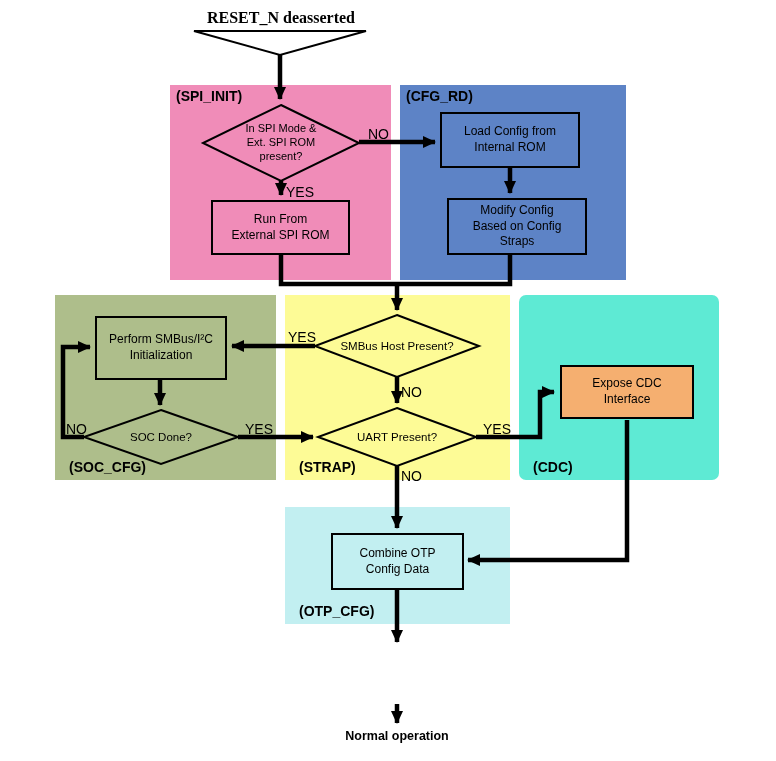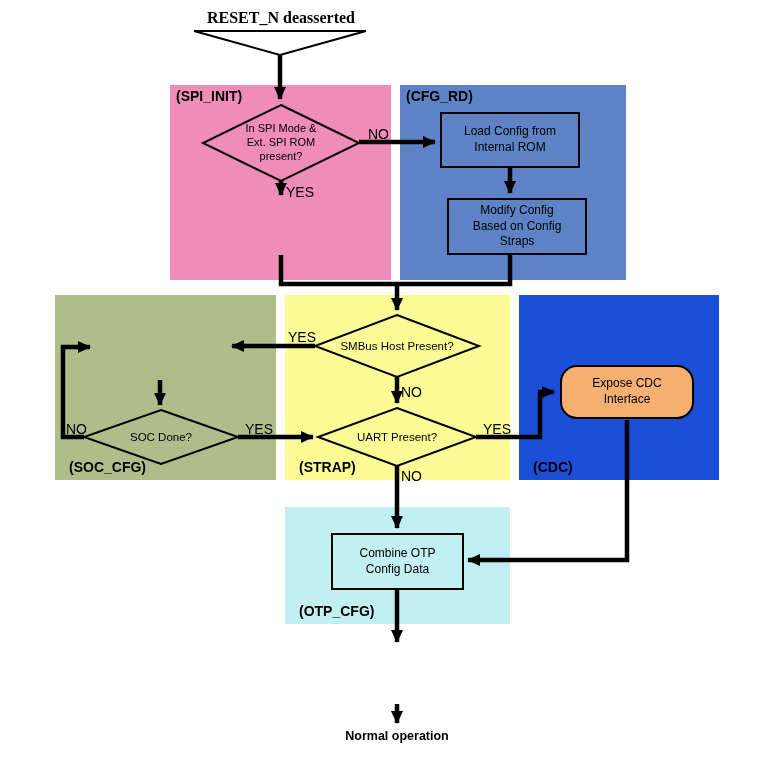--- a/index.html
+++ b/index.html
@@ -33,21 +33,21 @@
   </div>
   <div class="region" style="left: 400px; top: 85px; width: 226px; height: 195px; background: rgb(93, 131, 198);">
     <div class="region-label rl-top">(CFG_RD)</div>
   </div>
   <div class="region" style="left: 55px; top: 295px; width: 221px; height: 185px; background: rgb(174, 190, 139);">
     <div class="region-label rl-bottom">(SOC_CFG)</div>
   </div>
   <div class="region" style="left: 285px; top: 295px; width: 225px; height: 185px; background: rgb(253, 251, 150);">
     <div class="region-label rl-bottom">(STRAP)</div>
   </div>
-  <div class="region" style="left: 519px; top: 295px; width: 200px; height: 185px; background: #1d4ed8;">
+  <div class="region" style="left: 519px; top: 295px; width: 200px; height: 185px; background: #5eead4; border-radius: 7px;">
     <div class="region-label rl-bottom">(CDC)</div>
   </div>
   <div class="region" style="left: 285px; top: 507px; width: 225px; height: 117px; background: rgb(194, 239, 241);">
     <div class="region-label rl-bottom">(OTP_CFG)</div>
   </div>
 
   <svg class="wires" width="776" height="761" viewBox="0 0 776 761">
     <defs>
       <marker id="ah" markerUnits="userSpaceOnUse" markerWidth="16" markerHeight="14" refX="12" refY="6" orient="auto">
         <path d="M0,0 L13,6 L0,12 Z" fill="#000"></path>
@@ -75,26 +75,30 @@
 
     <polygon class="thin" points="281,105 359,143 281,181 203,143" fill="#F08CB8"></polygon>
     <polygon class="thin" points="397,315 479,346 397,377 315,346" fill="#FDFB96"></polygon>
     <polygon class="thin" points="397,408 476,437 397,466 318,437" fill="#FDFB96"></polygon>
     <polygon class="thin" points="161,410 238,437 161,464 84,437" fill="#AEBE8B"></polygon>
   </svg>
 
   <div class="title">RESET_N deasserted</div>
   <div class="footer">Normal operation</div>
 
+  <div class="box" style="left: 211px; top: 200px; width: 139px; height: 55px; background: rgb(240, 140, 184);">Run From
+External SPI ROM</div>
   <div class="box" style="left: 440px; top: 112px; width: 140px; height: 56px; background: rgb(93, 131, 198);">Load Config from
 Internal ROM</div>
   <div class="box" style="left: 447px; top: 198px; width: 140px; height: 57px; background: rgb(93, 131, 198);">Modify Config
 Based on Config
 Straps</div>
-  <div class="box" style="left: 560px; top: 365px; width: 134px; height: 54px; background: rgb(245, 175, 112); border-radius: 17px;">Expose CDC
+  <div class="box" style="left: 95px; top: 316px; width: 132px; height: 64px; background: rgb(174, 190, 139);">Perform SMBus/I²C
+Initialization</div>
+  <div class="box" style="left: 560px; top: 365px; width: 134px; height: 54px; background: rgb(245, 175, 112);">Expose CDC
 Interface</div>
   <div class="box" style="left: 331px; top: 533px; width: 133px; height: 57px; background: rgb(194, 239, 241);">Combine OTP
 Config Data</div>
 
   <div class="dtext" style="left:206px;top:118px;width:150px;height:50px;">In SPI Mode &amp;
 Ext. SPI ROM
 present?</div>
   <div class="dtext" style="left:317px;top:338px;width:160px;height:16px;font-size:11.5px;">SMBus Host Present?</div>
   <div class="dtext" style="left:327px;top:429px;width:140px;height:16px;font-size:11.5px;">UART Present?</div>
   <div class="dtext" style="left:101px;top:429px;width:120px;height:16px;font-size:11.5px;">SOC Done?</div>

